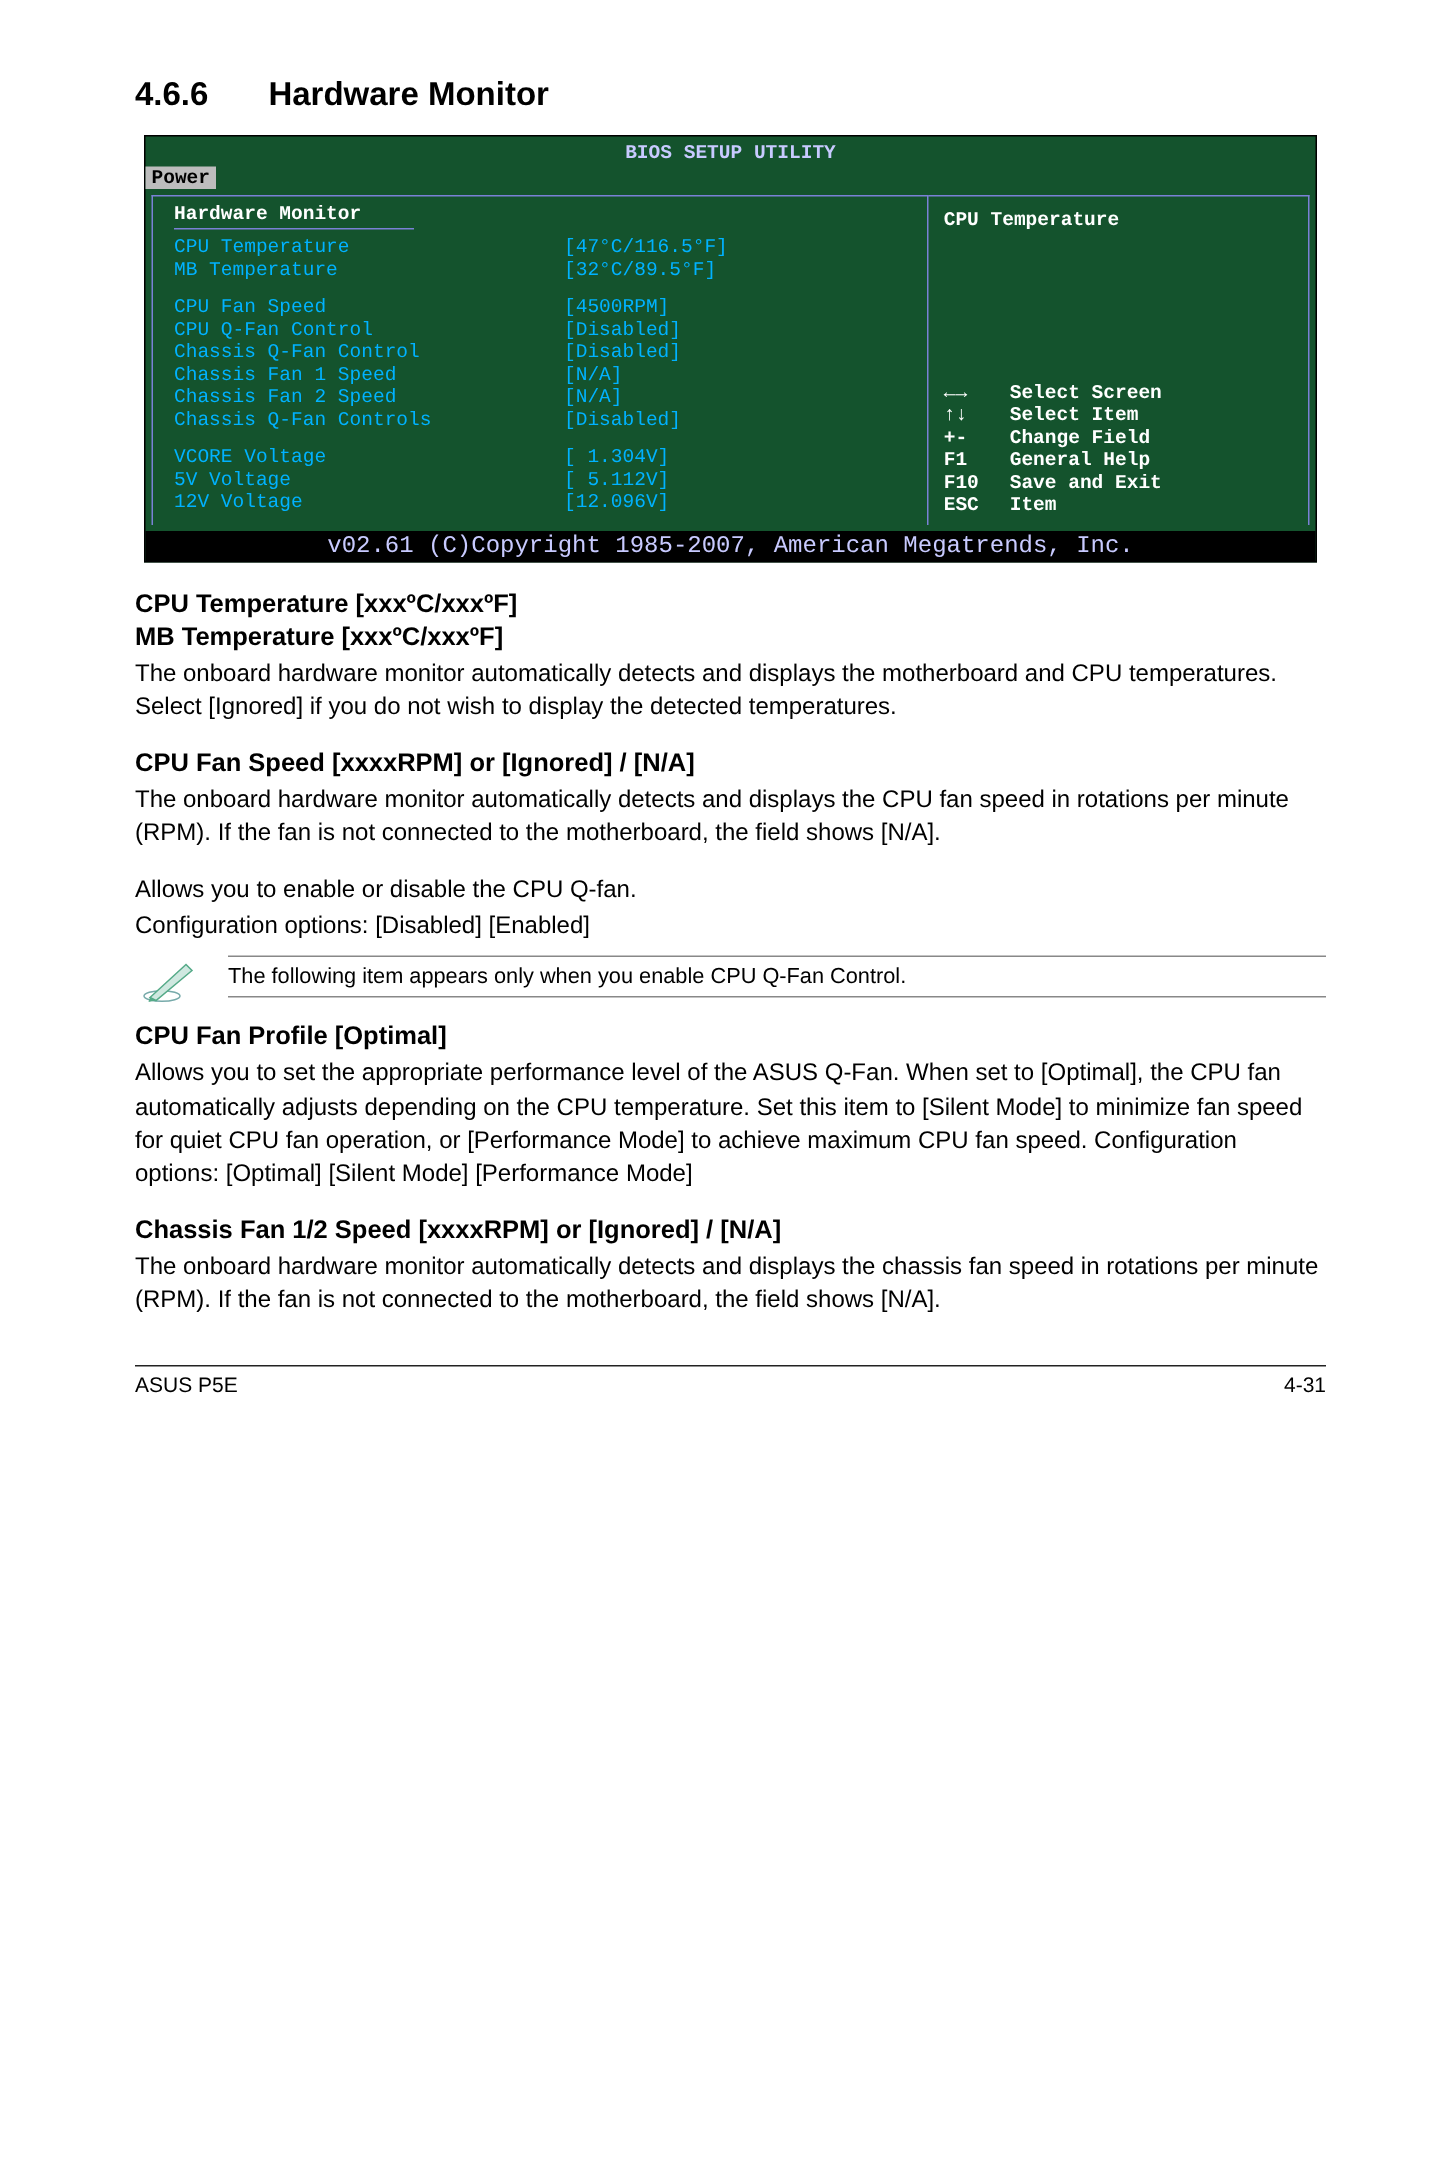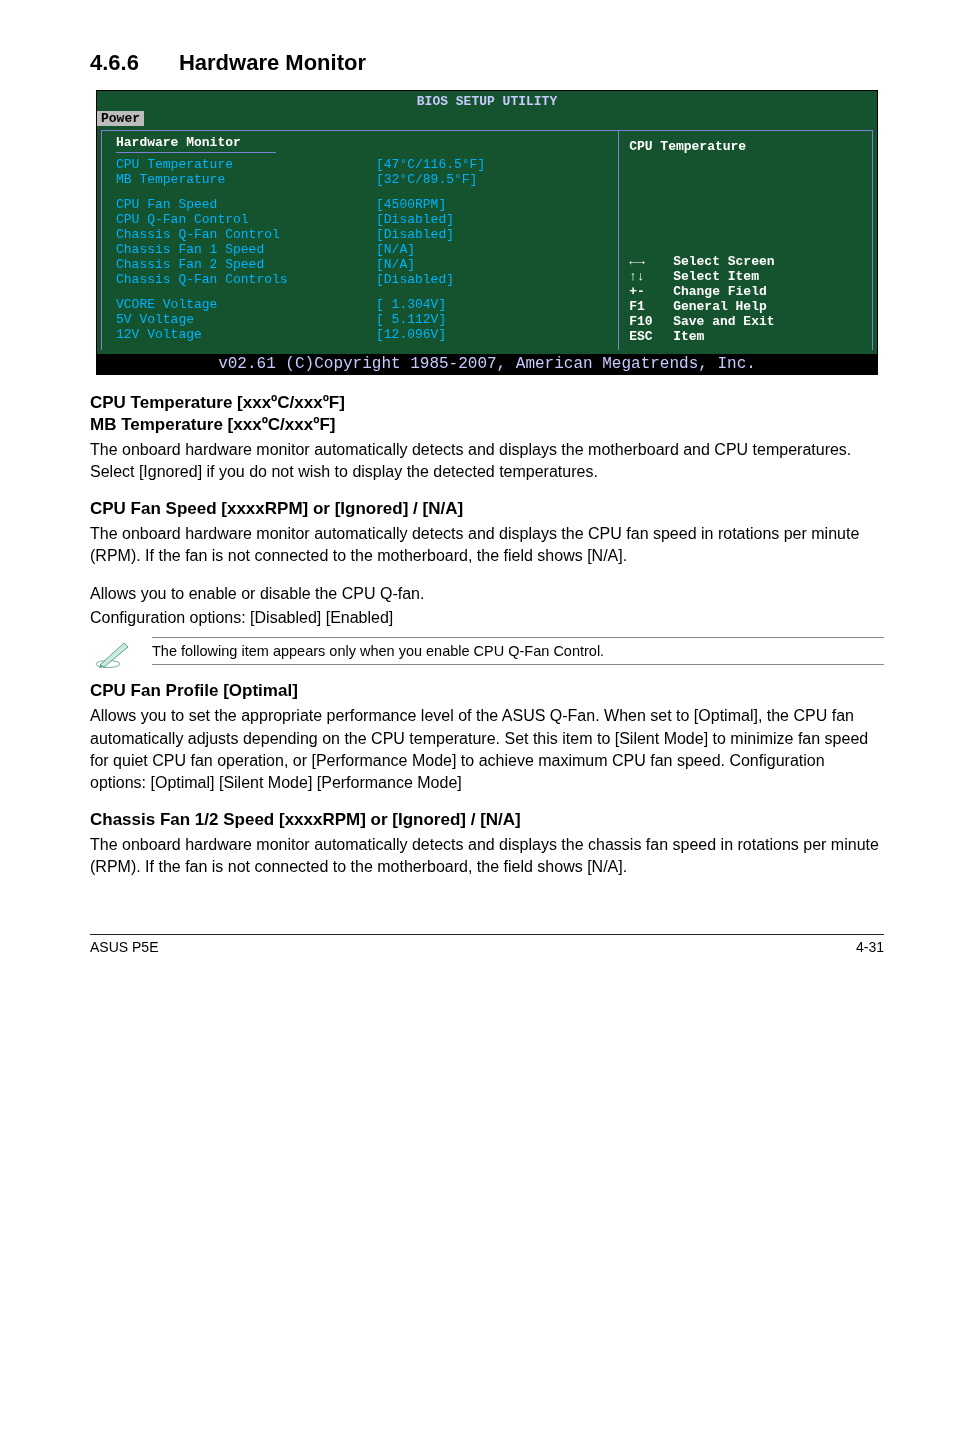--- a/index.html
+++ b/index.html
@@ -126,21 +126,21 @@
     border-top: 1px solid #888;
     border-bottom: 1px solid #888;
     padding: 5px 0;
   }
 
   .footer {
     display:flex;
     justify-content:space-between;
     align-items:flex-end;
     border-top: 1px solid #222;
-    margin-top: 56px;
+    margin-top: 32px;
     padding-top: 4px;
     font-size: 14px;
   }
 </style>
 </head>
 <body>
 
 <div class="page">
 
   <div class="section-num">

